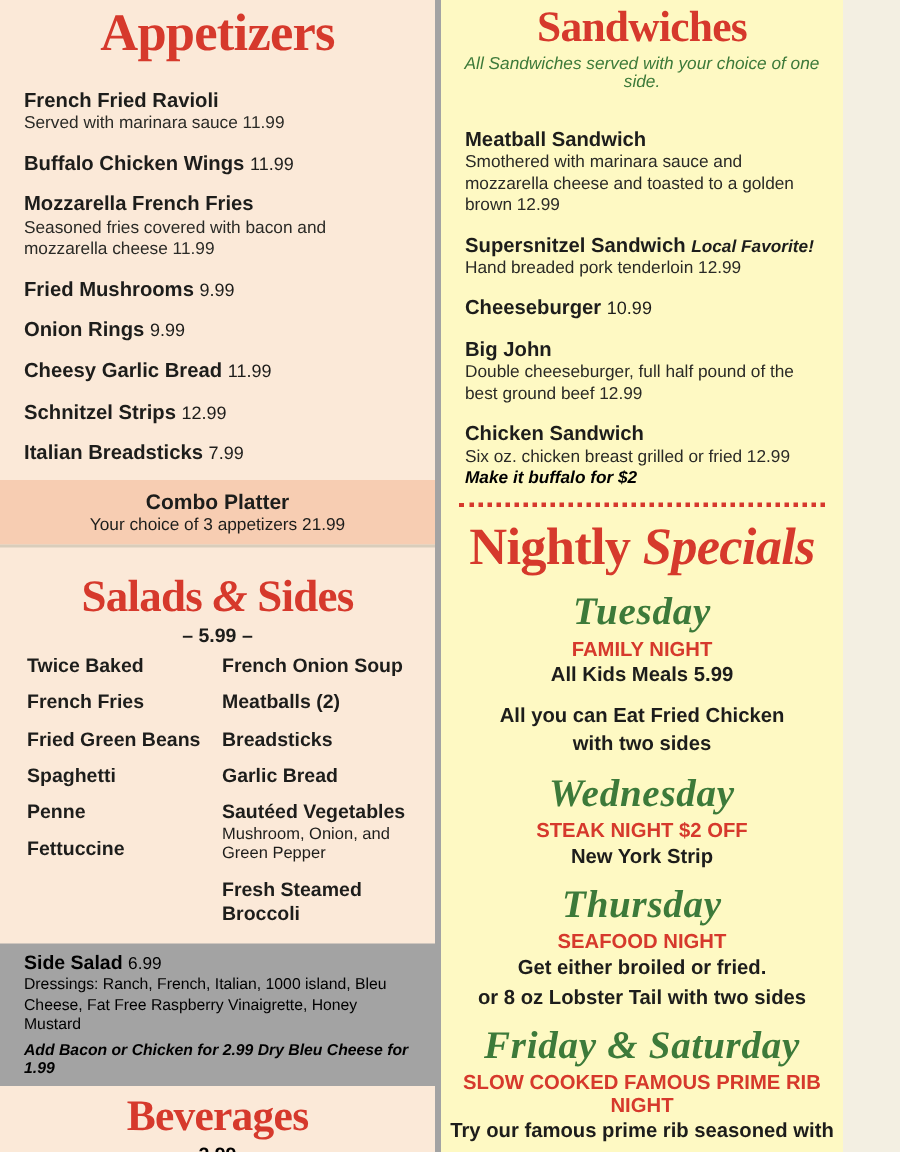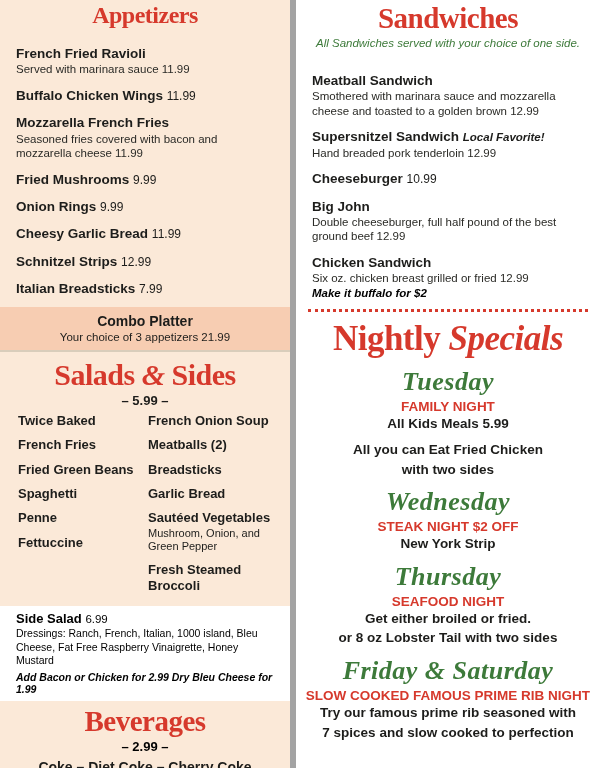--- a/index.html
+++ b/index.html
@@ -12,31 +12,31 @@
   .menu {
     position: relative;
     width: 600px; height: 768px;
     display: flex;
   }
   .col {
     position: relative;
     height: 768px;
   }
   .col-left { width: 290px; background: #fbe9d8; }
-  .col-right { width: 310px; background: #ffffff; border-left: 6px solid #a3a3a3; }
+  .col-right { width: 272px; background: #fef9c3; border-left: 4px solid #a3a3a3; }
 
   
   .hdr {
     text-align: center;
     color: #d6392c;
     font-family: "Liberation Serif", serif;
     font-weight: bold;
     letter-spacing: -0.5px;
   }
-  .hdr-appetizers { font-size: 24px; padding-top: 2px; }
+  .hdr-appetizers { font-size: 35px; padding-top: 2px; }
   .hdr-sandwiches { font-size: 29px; padding-top: 2px; }
   .hdr-salads { font-size: 30px; padding-top: 4px; }
   .hdr-beverages { font-size: 29px; }
   .hdr-nightly { font-size: 35px; padding-top: 3px; }
 
   .amp { color: #d6392c; font-style: italic; font-family: "Liberation Serif", serif; }
 
   
   .items { padding: 6px 14px 0 16px; }
   .item { margin-bottom: 9px; line-height: 1.22; }
@@ -81,39 +81,39 @@
     text-align: center;
     padding: 6px 0 7px 0;
     margin-top: 2px;
   }
   .combo-title { font-weight: bold; font-size: 14px; color: #1d1d1b; }
   .combo-sub { font-size: 11.5px; color: #1d1d1b; margin-top: 2px; }
 
   .rule { height: 2px; background: #d9cdbb; margin: 0; }
 
   
-  .salads-wrap { padding-top: 2px; }
+  .salads-wrap { padding-top: 12px; }
   .price-line {
     text-align: center;
     font-size: 13px;
     font-weight: bold;
     color: #1d1d1b;
     margin: 1px 0 5px 0;
   }
   .two-col {
     display: flex;
     padding: 0 12px 0 18px;
     gap: 0;
   }
   .two-col .c { width: 50%; }
   .s-item { font-weight: bold; font-size: 13px; color: #1d1d1b; margin-bottom: 9px; line-height: 1.18; }
   .s-item .sd { font-weight: normal; font-size: 11px; display: block; line-height: 1.22; margin-top: 1px;}
 
   .sidesalad {
-    background: #ffffff;
+    background: #a3a3a3;
     margin-top: 4px;
     padding: 5px 14px 6px 16px;
   }
   .sidesalad .t { font-weight: bold; font-size: 13px; }
   .sidesalad .t .p { font-weight: normal; font-size: 11.5px; }
   .sidesalad .d { font-size: 10.5px; line-height: 1.3; margin-top: 1px; }
   .sidesalad .a { font-size: 10.5px; font-style: italic; font-weight: bold; margin-top: 3px; }
 
   
   .bev { text-align: center; padding-top: 4px; }

